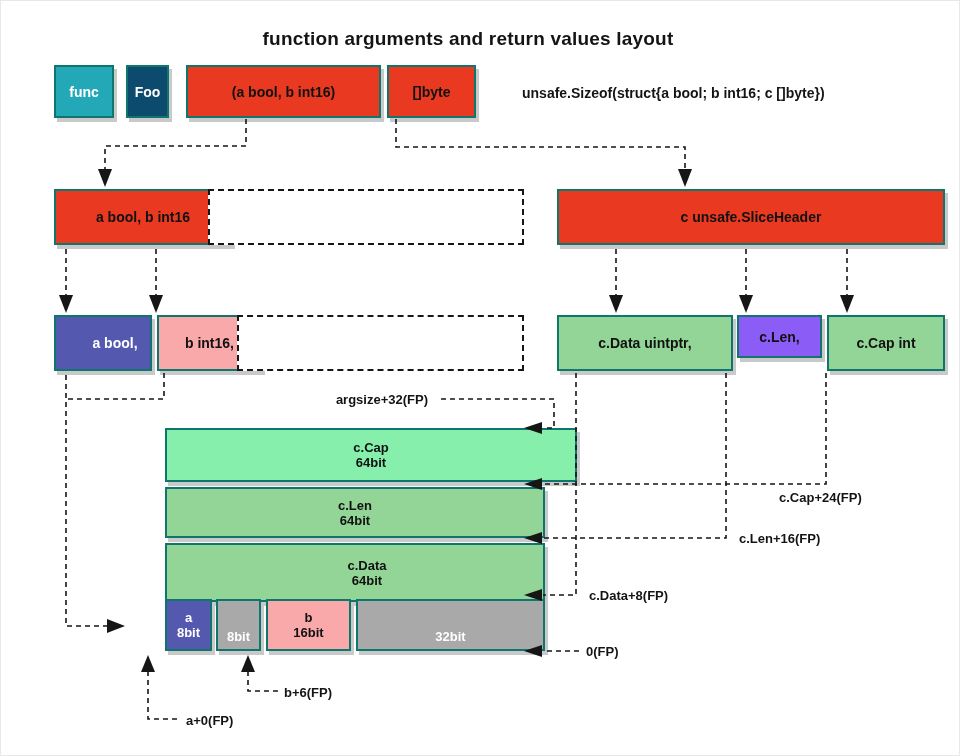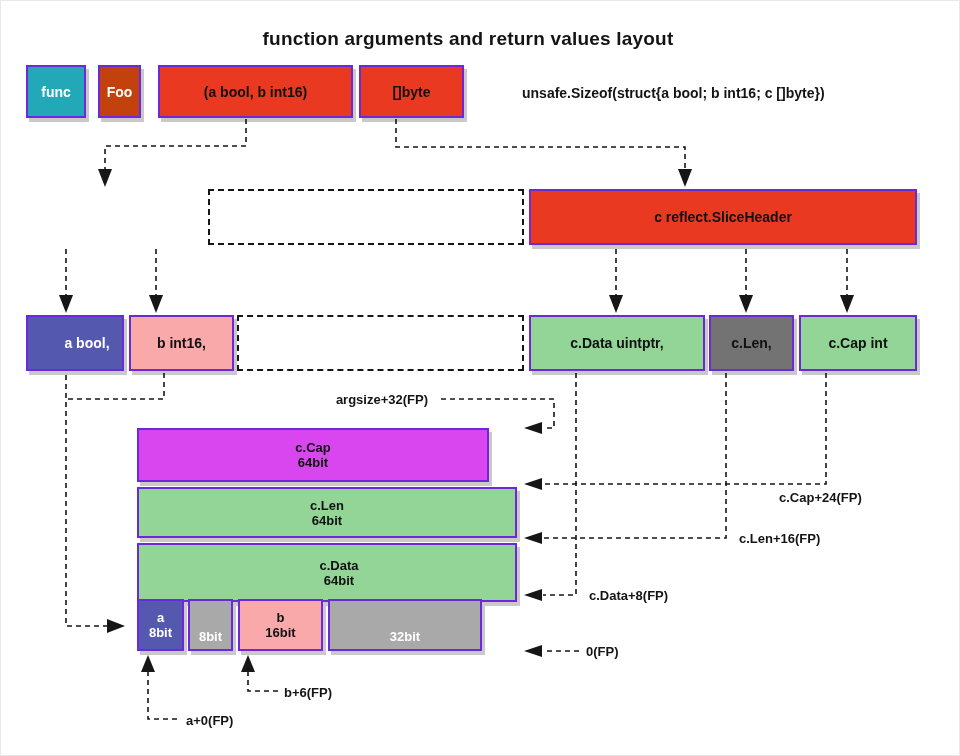--- a/index.html
+++ b/index.html
@@ -3,24 +3,25 @@
 <meta charset="utf-8">
 <style>
   html,body{margin:0;padding:0;background:#fff;}
   #canvas{
     position:relative;width:958px;height:754px;margin:0;background:#fff;
     border:1px solid #e8e8e8;
     font-family:"Liberation Sans","DejaVu Sans",sans-serif;
     font-weight:bold;color:#141414;overflow:hidden;
   }
   .bx{
-    position:absolute;box-sizing:border-box;border:2px solid #6d28d9;
+    position:absolute;box-sizing:border-box;border:2px solid #0f766e;
     display:flex;flex-direction:column;align-items:center;justify-content:center;
     font-size:14px;line-height:16px;text-align:center;
     box-shadow:3px 4px 0 #c9c9c9;
+    margin-left:28px;
   }
   .dashedbx{
     position:absolute;box-sizing:border-box;border:2px dashed #161616;background:#fff;
   }
   .white{color:#ffffff;}
   .dark{color:#111111;}
   .small{font-size:13px;line-height:15px;}
   .lbl{position:absolute;font-size:13px;line-height:15px;white-space:nowrap;}
   .title{position:absolute;top:27px;left:0;width:934px;text-align:center;font-size:19px;letter-spacing:.2px;}
   .note{position:absolute;left:521px;top:84px;font-size:14px;white-space:nowrap;}
@@ -32,54 +33,57 @@
 </head>
 <body>
 
 <div id="canvas">
 
   <div class="title">function arguments and return values layout</div>
 
   <div class="bx white" style="left: 25px; top: 64px; width: 60px; height: 53px; background: rgb(35, 168, 184);">
       <span>func</span>
     </div>
-  <div class="bx white" style="left: 97px; top: 64px; width: 43px; height: 53px; background: #c2410c;">
+  <div class="bx white" style="left: 97px; top: 64px; width: 43px; height: 53px; background: #0c4a6e;">
       <span>Foo</span>
     </div>
   <div class="bx dark" style="left: 157px; top: 64px; width: 195px; height: 53px; background: rgb(233, 58, 33);">
       <span>(a bool, b int16)</span>
     </div>
-  <div class="bx dark" style="left: 358px; top: 64px; width: 105px; height: 53px; background: rgb(233, 58, 33);">
+  <div class="bx dark" style="left: 358px; top: 64px; width: 89px; height: 53px; background: rgb(233, 58, 33);">
       <span>[]byte</span>
     </div>
   <div class="note">unsafe.Sizeof(struct{a bool; b int16; c []byte})</div>
 
+  <div class="bx dark" style="left: 25px; top: 188px; width: 178px; height: 56px; background: rgb(233, 58, 33);">
+      <span>a bool, b int16</span>
+    </div>
   <div class="dashedbx" style="left:207px;top:188px;width:316px;height:56px;"></div>
   <div class="bx dark" style="left: 528px; top: 188px; width: 388px; height: 56px; background: rgb(233, 58, 33);">
-      <span>c reflect.SliceHeader</span>
+      <span>c unsafe.SliceHeader</span>
     </div>
 
   <div class="bx white" style="left: 25px; top: 314px; width: 98px; height: 56px; background: rgb(85, 88, 175); padding-left: 24px;">
       <span>a bool,</span>
     </div>
   <div class="bx dark" style="left: 128px; top: 314px; width: 105px; height: 56px; background: rgb(249, 169, 170);">
       <span>b int16,</span>
     </div>
   <div class="dashedbx" style="left:236px;top:314px;width:287px;height:56px;"></div>
   <div class="bx dark" style="left: 528px; top: 314px; width: 176px; height: 56px; background: rgb(146, 213, 150);">
       <span>c.Data uintptr,</span>
     </div>
-  <div class="bx dark" style="left: 708px; top: 314px; width: 85px; height: 56px; background: #737373;">
+  <div class="bx dark" style="left: 708px; top: 314px; width: 85px; height: 43px; background: #8b5cf6;">
       <span>c.Len,</span>
     </div>
   <div class="bx dark" style="left: 798px; top: 314px; width: 118px; height: 56px; background: rgb(146, 213, 150);">
       <span>c.Cap int</span>
     </div>
 
-  <div class="bx dark small" style="left: 136px; top: 427px; width: 352px; height: 54px; background: #d946ef;">
+  <div class="bx dark small" style="left: 136px; top: 427px; width: 412px; height: 54px; background: #86efac;">
     <span>c.Cap</span>
     <span>64bit</span>
   </div>
   <div class="bx dark small" style="left: 136px; top: 486px; width: 380px; height: 51px; background: rgb(146, 213, 150);">
     <span>c.Len</span>
     <span>64bit</span>
   </div>
   <div class="bx dark small" style="left: 136px; top: 542px; width: 380px; height: 59px; background: rgb(146, 213, 150); padding-left: 24px;">
     <span>c.Data</span>
     <span>64bit</span>
@@ -89,21 +93,21 @@
     <span>a</span>
     <span>8bit</span>
   </div>
   <div class="bx white small cell-end" style="left: 187px; top: 598px; width: 45px; height: 52px; background: rgb(169, 169, 169);">
     <span>8bit</span>
   </div>
   <div class="bx dark small" style="left: 237px; top: 598px; width: 85px; height: 52px; background: rgb(249, 169, 170);">
     <span>b</span>
     <span>16bit</span>
   </div>
-  <div class="bx white small cell-end" style="left: 327px; top: 598px; width: 154px; height: 52px; background: rgb(169, 169, 169);">
+  <div class="bx white small cell-end" style="left: 327px; top: 598px; width: 189px; height: 52px; background: rgb(169, 169, 169);">
     <span>32bit</span>
   </div>
 
   <div class="lbl" style="left:322px;top:391px;width:105px;text-align:right;">argsize+32(FP)</div>
   <div class="lbl" style="left:778px;top:489px;">c.Cap+24(FP)</div>
   <div class="lbl" style="left:738px;top:530px;">c.Len+16(FP)</div>
   <div class="lbl" style="left:588px;top:587px;">c.Data+8(FP)</div>
   <div class="lbl" style="left:585px;top:643px;">0(FP)</div>
   <div class="lbl" style="left:283px;top:684px;">b+6(FP)</div>
   <div class="lbl" style="left:185px;top:712px;">a+0(FP)</div>

